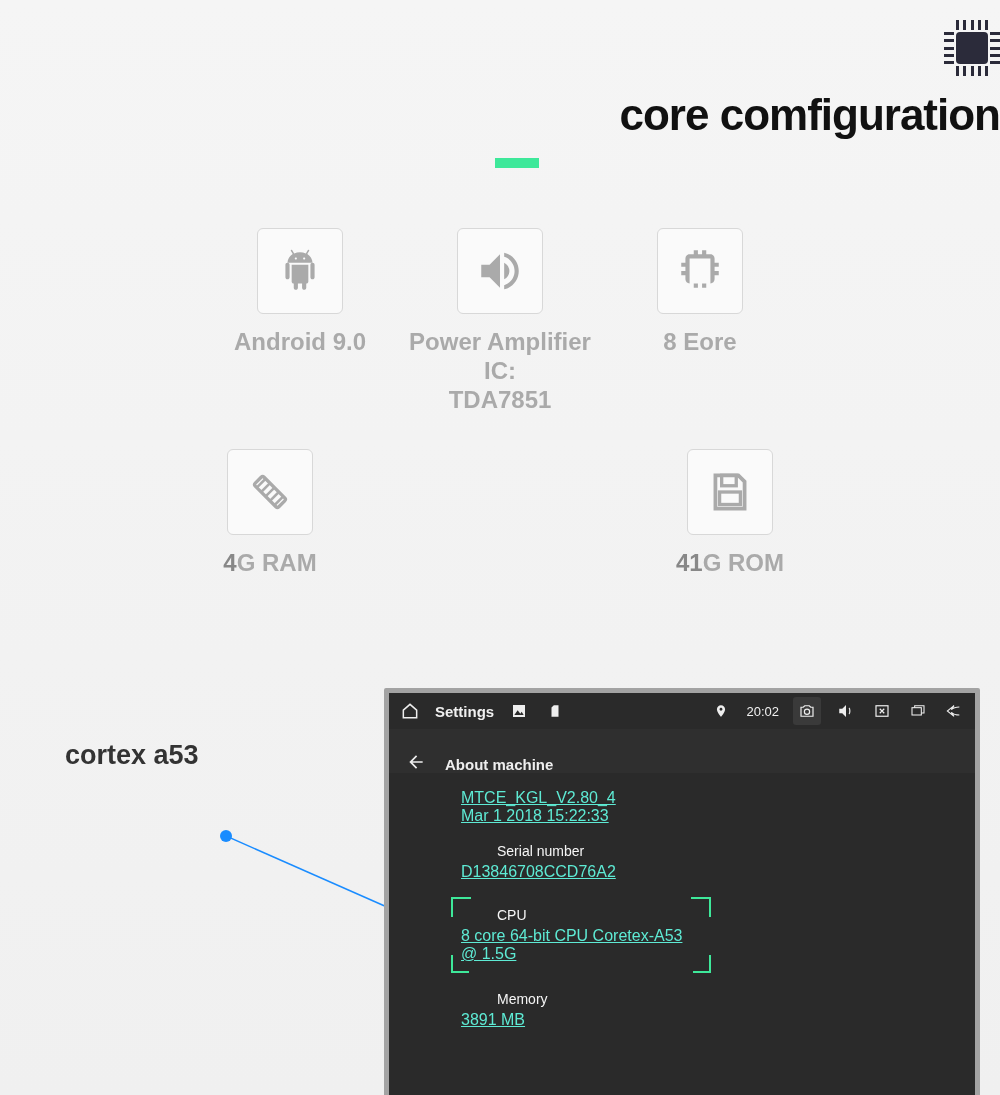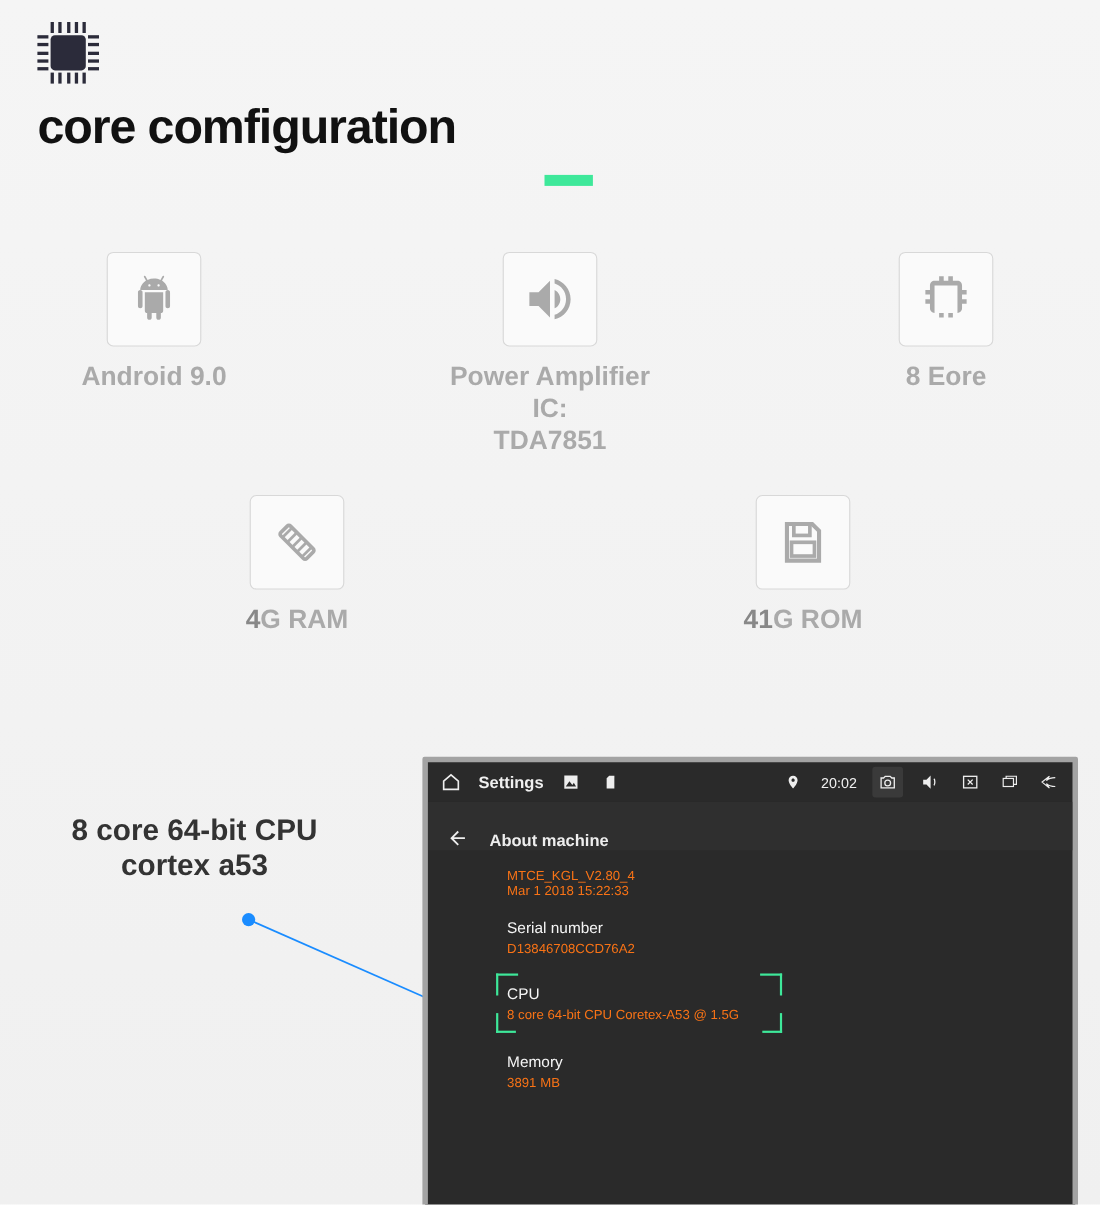--- a/index.html
+++ b/index.html
@@ -5,21 +5,21 @@
   * { margin: 0; padding: 0; box-sizing: border-box; }
   body {
     width: 1000px;
     height: 1095px;
     background: linear-gradient(to bottom, #f5f5f5 0%, #f0f0f0 100%);
     font-family: Arial, sans-serif;
     overflow: hidden;
     position: relative;
   }
   .header {
-    text-align: left;
+    text-align: right;
     padding-top: 20px;
     padding-left: 34px;
   }
   .chip-icon-top {
     display: inline-block;
     position: relative;
     width: 56px;
     height: 56px;
     margin-bottom: 10px;
   }
@@ -50,21 +50,20 @@
     letter-spacing: -1px;
   }
   .underline {
     width: 44px; height: 10px;
     background: #3ee89a;
     margin: 18px auto 0;
   }
   .specs-row {
     display: flex;
     justify-content: center;
-    gap: 160px;
     margin-top: 60px;
   }
   .specs-row.row2 { gap: 260px; margin-top: 35px; }
   .spec {
     display: flex;
     flex-direction: column;
     align-items: center;
     width: 200px;
   }
   .spec-icon-box {
@@ -139,22 +138,22 @@
     gap: 18px;
     color: #eee;
     font-size: 15px;
     font-weight: 600;
   }
   .content {
     padding: 8px 0 0 72px;
     color: #c8c8c8;
   }
   .block { padding: 8px 0 10px; }
-  .b-title { font-size: 14px; color: #f5f5f5; margin-bottom: 4px; }
-  .b-sub { font-size: 12px; color: #f97316; }
+  .b-title { font-size: 14px; color: #f5f5f5; margin-bottom: 4px; margin-left: 36px; }
+  .b-sub { font-size: 16px; color: #5eead4; text-decoration: underline; }
   .cpu-frame {
     position: relative;
     margin: 6px 0 10px -10px;
     padding: 10px;
     width: 260px;
   }
   .cpu-frame::before, .cpu-frame::after,
   .cpu-frame .c1, .cpu-frame .c2 {
     content: '';
     position: absolute;
@@ -256,21 +255,20 @@
           <path fill="none" stroke="#aaa" stroke-width="1.8" d="M5 4h11l3 3v13H5V4z"></path>
           <rect x="8" y="4" width="7" height="5" fill="none" stroke="#aaa" stroke-width="1.6"></rect>
           <rect x="7" y="12" width="10" height="6" fill="none" stroke="#aaa" stroke-width="1.6"></rect>
         </svg>
     </div>
     <div class="spec-label"><span class="n">41</span><span>G ROM</span></div>
   </div>
 </div>
 
 <div class="callout">
-  <div class="callout-line1">8 core 64-bit CPU</div>
   <div class="callout-line2">cortex a53</div>
 </div>
 <div class="callout-dot"></div>
 <svg class="callout-line">
   <line x1="0" y1="0" x2="170" y2="75" stroke="#1a8cff" stroke-width="1.5"></line>
 </svg>
 
 <div class="device">
   <div class="statusbar">
     <div class="sb-left">

